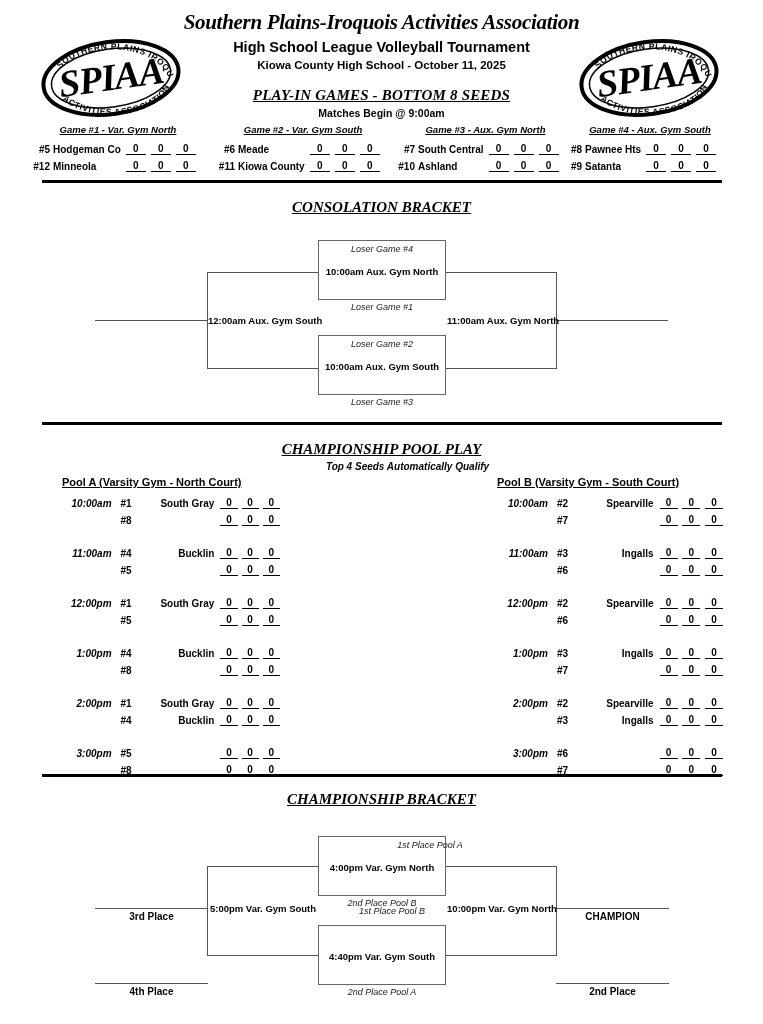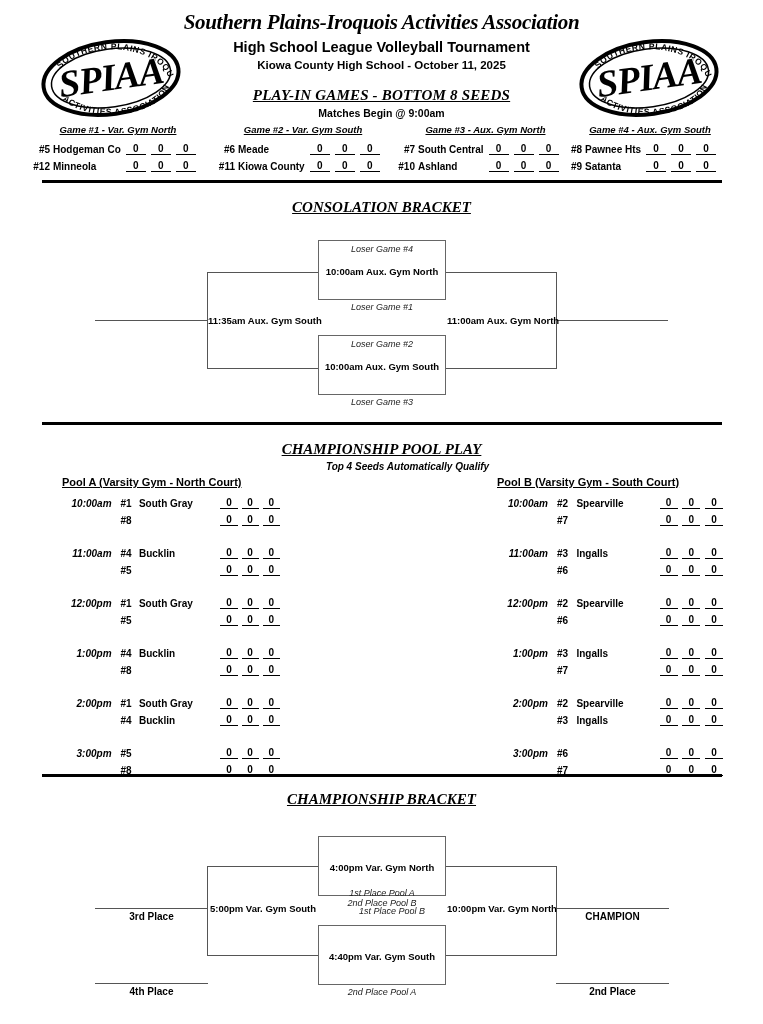--- a/index.html
+++ b/index.html
@@ -120,21 +120,21 @@
     font-size:11px;font-weight:bold;text-decoration:underline;
     white-space:nowrap;
   }
   .pool table{border-collapse:collapse;margin-top:4px;font-size:10px;}
   .pool td{padding:0;height:16px;vertical-align:bottom;white-space:nowrap;}
   .pool td.time{
     font-style:italic;font-weight:bold;text-align:right;
     padding-right:9px;width:54px;
   }
   .pool td.seed{font-weight:bold;text-align:left;width:22px;}
-  .pool td.team{font-weight:bold;text-align:left;padding-right:6px;width:86px;}
+  .pool td.team{font-weight:bold;text-align:right;padding-right:6px;width:86px;}
   .pool td.sc{
     text-align:center;width:14px;
     border-bottom:1px solid #000;
     padding:0 3px;font-weight:bold;
   }
   .pool td.gap{width:6px;border:none;}
   .pool tr.blank td{height:16px;border:none;}
 </style>
 </head>
 <body>
@@ -311,21 +311,21 @@
   </div>
   <div class="blabel-it" style="left:318px;top:244px;width:128px;">Loser Game #4</div>
   <div class="blabel-it" style="left:318px;top:302px;width:128px;">Loser Game #1</div>
 
   <div class="bbox" style="left:318px;top:335px;width:128px;height:60px;">
     <div class="bbox-in" style="top:25px;">10:00am Aux. Gym South</div>
   </div>
   <div class="blabel-it" style="left:318px;top:339px;width:128px;">Loser Game #2</div>
   <div class="blabel-it" style="left:318px;top:397px;width:128px;">Loser Game #3</div>
 
-  <div class="blabel-b" style="left:208px;top:315px;width:110px;">11:35am Aux. Gym South</div>
+  <div class="blabel-b" style="left:208px;top:315px;width:110px;">12:00am Aux. Gym South</div>
   <div class="blabel-b" style="left:447px;top:315px;width:110px;">11:00am Aux. Gym North</div>
 
   <div class="hr-thick" style="top:422px;"></div>
 
   <div class="sec-title" style="top:441px;">CHAMPIONSHIP POOL PLAY</div>
   <div class="sec-sub" style="top:461px;">Top 4 Seeds Automatically Qualify</div>
 
   <div class="pool" style="left:62px;width:218px;">
     <div class="pool-title">Pool A (Varsity Gym - North Court)</div>
     <table>
@@ -632,21 +632,21 @@
 
   <div class="bline-h" style="left:556px;top:908px;width:113px;"></div>
   <div class="place-lbl" style="left:556px;top:911px;width:113px;">CHAMPION</div>
 
   <div class="bline-h" style="left:556px;top:983px;width:113px;"></div>
   <div class="place-lbl" style="left:556px;top:986px;width:113px;">2nd Place</div>
 
   <div class="bbox" style="left:318px;top:836px;width:128px;height:60px;">
     <div class="bbox-in" style="top:25px;">4:00pm Var. Gym North</div>
   </div>
-  <div class="blabel-it" style="left:318px;top:888px;width:128px;">1st Place Pool A</div>
+  <div class="blabel-it" style="left:318px;top:840px;width:128px;padding-left:48px;">1st Place Pool A</div>
   <div class="blabel-it" style="left:318px;top:898px;width:128px;">2nd Place Pool B</div>
 
   <div class="bbox" style="left:318px;top:925px;width:128px;height:60px;">
     <div class="bbox-in" style="top:25px;">4:40pm Var. Gym South</div>
   </div>
   <div class="blabel-it" style="left:318px;top:906px;width:148px;">1st Place Pool B</div>
   <div class="blabel-it" style="left:318px;top:987px;width:128px;">2nd Place Pool A</div>
 
   <div class="blabel-b" style="left:208px;top:903px;width:110px;">5:00pm Var. Gym South</div>
   <div class="blabel-b" style="left:447px;top:903px;width:110px;">10:00pm Var. Gym North</div>

